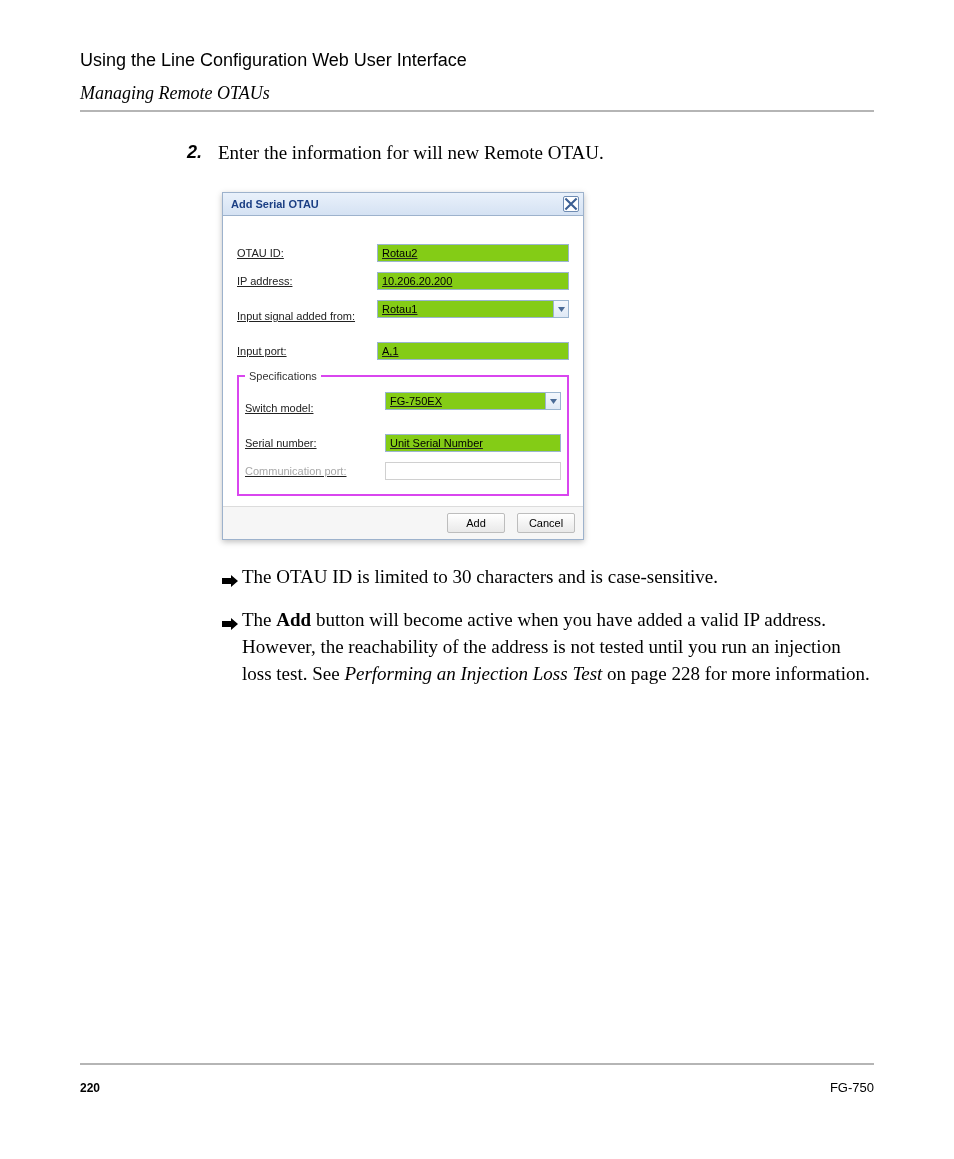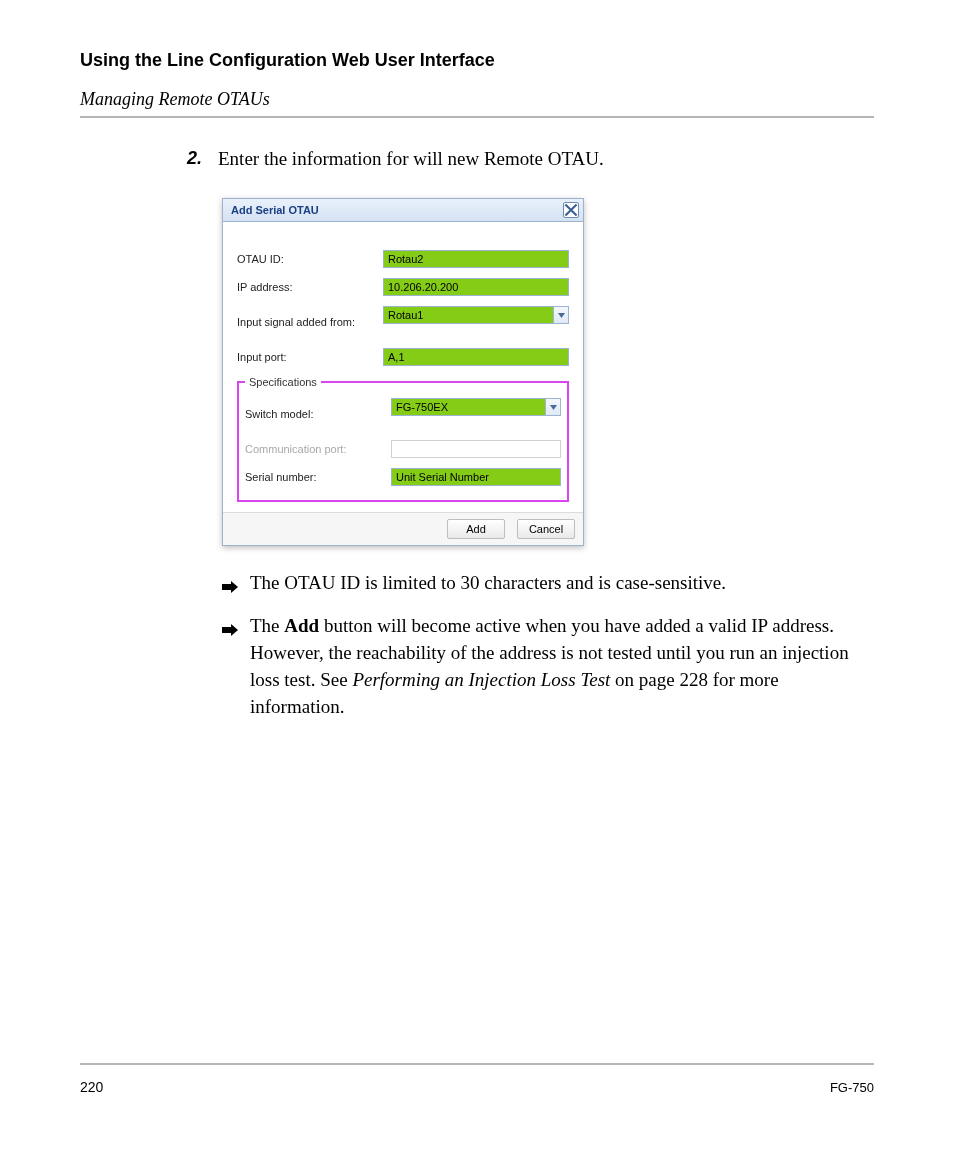--- a/index.html
+++ b/index.html
@@ -23,29 +23,29 @@
     position:relative;
     box-sizing:border-box;
   }
   .page{
     position:absolute;
     left:80px; right:80px; top:50px; bottom:60px;
   }
   
   .hdr-title{
     font-family:Verdana, Arial, sans-serif;
-    font-weight:700;
+    font-weight:400;
     font-size:18px;
     margin:0 0 6px 0;
   }
   .hdr-sub{
     font-style:italic;
     font-size:18px;
     font-family:Georgia, serif;
-    margin:18px 0 6px 0;
+    margin:12px 0 6px 0;
   }
   .rule{
     height:2px; background:var(--rule);
     margin-bottom:30px;
   }
   
   .step{
     display:flex;
     align-items:flex-start;
     gap:16px;
@@ -98,21 +98,21 @@
     cursor:pointer;
     border-radius:2px;
   }
   .dlg-body{
     padding:28px 14px 10px 14px;
   }
   .fld{
     display:flex;
     align-items:center;
     margin-bottom:10px;
-    gap:6px;
+    text-decoration:underline;
   }
   .fld .lbl{
     width:140px;
     color:#222;
   }
   .fld.disabled .lbl{color:#a8a8a8;}
   .inp{
     flex:1;
     height:18px;
     border:1px solid var(--field-border);
@@ -166,21 +166,21 @@
   }
   
   .bullets{
     margin-top:24px;
     margin-left:142px;
     margin-right:0;
     font-size:19px;
   }
   .bl{
     display:flex;
-    gap:10px;
+    gap:2px;
     margin-bottom:12px;
     line-height:1.42;
   }
   .bl .arrow{
     flex:0 0 18px;
     padding-top:4px;
   }
   .bl .arrow svg{width:16px;height:12px;}
   .bl .content{flex:1;}
   .bold{font-weight:700;}
@@ -193,22 +193,22 @@
   }
   .foot{
     position:absolute;
     left:0; right:0; bottom:4px;
     display:flex;
     justify-content:space-between;
     align-items:baseline;
   }
   .foot .pg{
     font-family:Verdana, Arial, sans-serif;
-    font-weight:400;
-    font-size:14px;
+    font-weight:700;
+    font-size:12px;
   }
   .foot .prod{
     font-family:Arial, sans-serif;
     font-size:13px;
   }
 </style>
 </head>
 <body>
 
 <div class="page">
@@ -262,27 +262,27 @@
             <span class="lbl">Switch model:</span>
             <div class="combo">
               <input class="inp" value="FG-750EX" style="">
               <span class="arrow">
                 <svg viewBox="0 0 7 5">
                     <path d="M0 0 L7 0 L3.5 5 Z" fill="#4a6b97"></path>
                   </svg>
               </span>
             </div>
           </div>
+          <div class="fld">
+            <span class="lbl">Serial number:</span>
+            <input class="inp" value="Unit Serial Number" style="">
+          </div>
           <div class="fld disabled">
             <span class="lbl">Communication port:</span>
             <input class="inp disabled" disabled="" value="" style="">
-          </div>
-          <div class="fld">
-            <span class="lbl">Serial number:</span>
-            <input class="inp" value="Unit Serial Number" style="">
           </div>
         </fieldset>
       </div>
       <div class="btnbar">
         <button class="btn">Add</button>
         <button class="btn">Cancel</button>
       </div>
     </div>
   </div>
 

